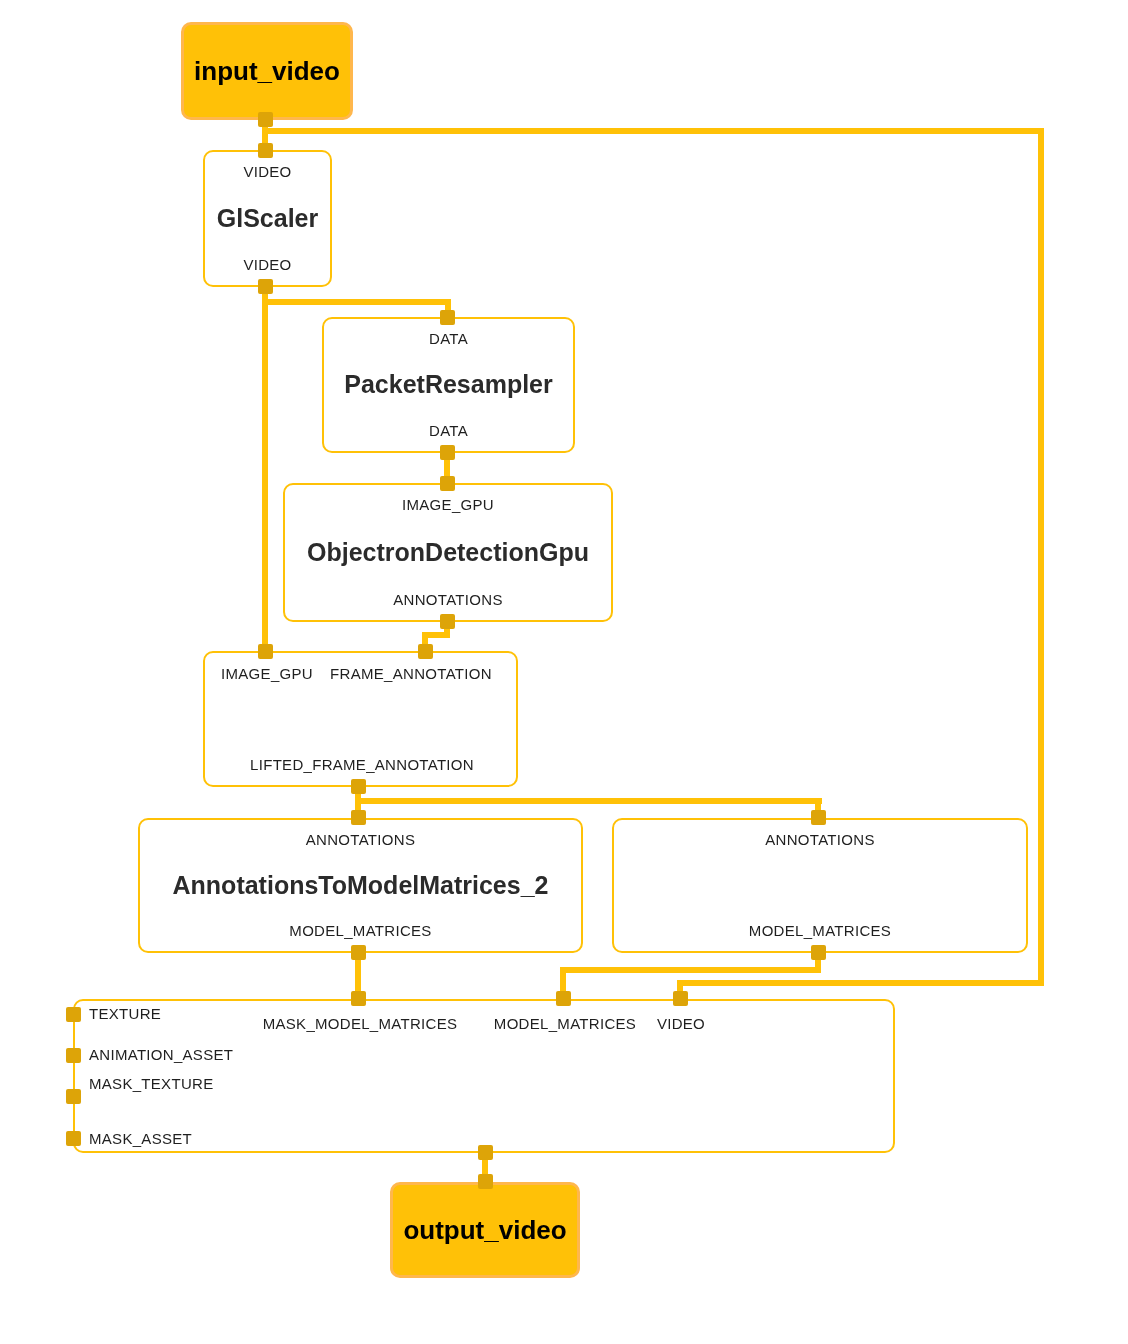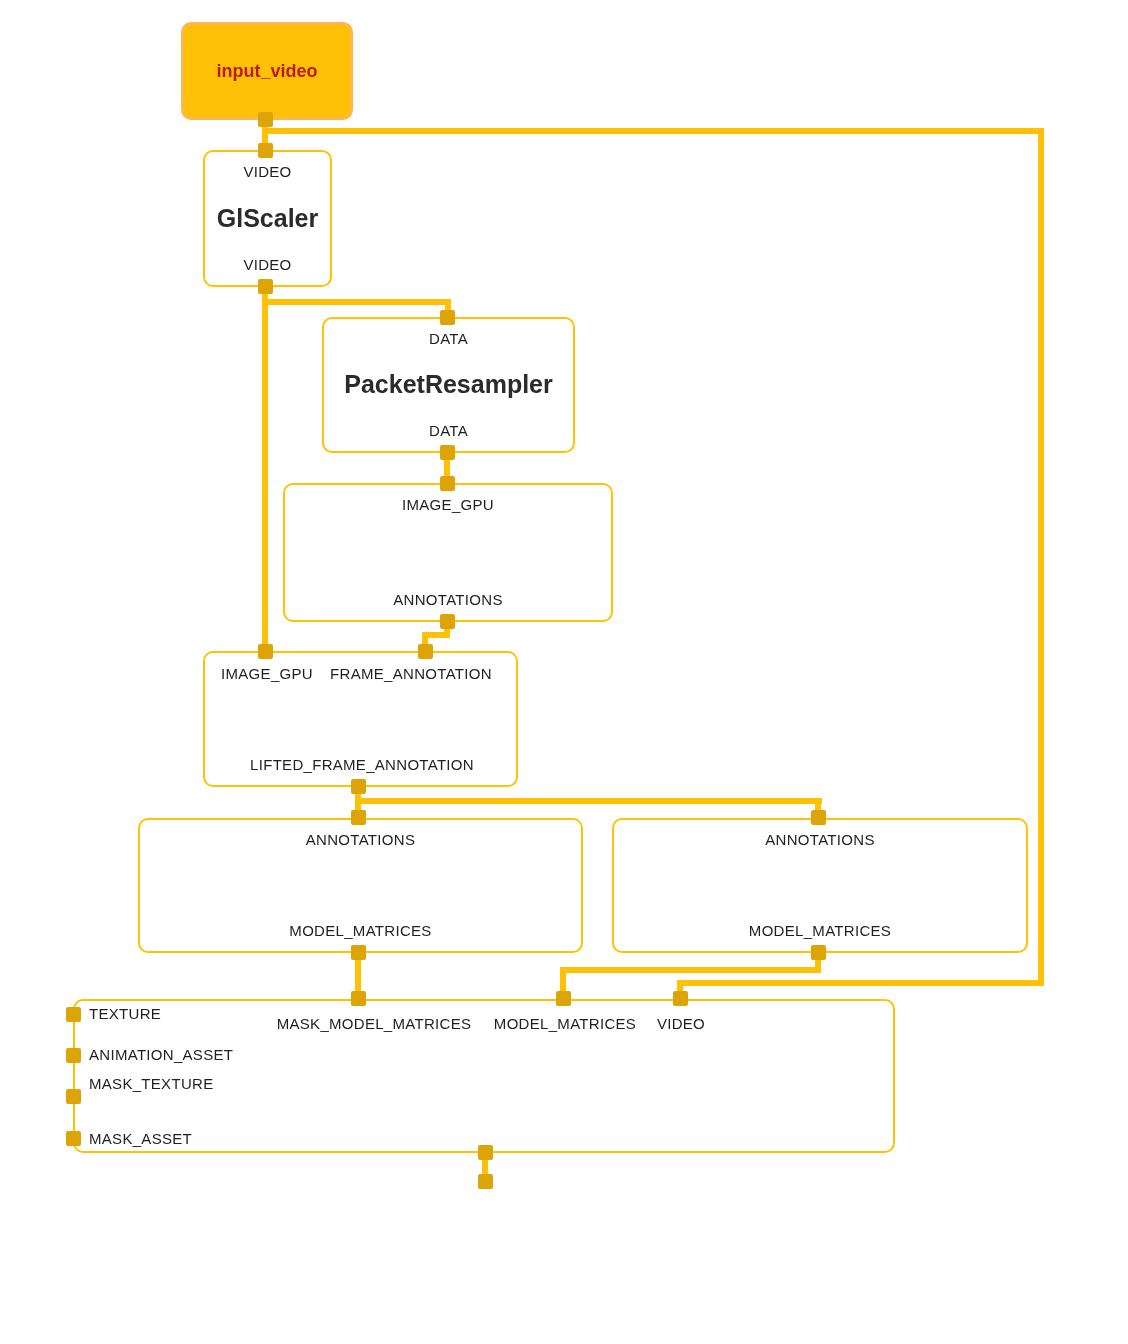--- a/index.html
+++ b/index.html
@@ -40,21 +40,21 @@
   .center-title{
     position:absolute;left:50%;top:50%;transform:translate(-50%,-50%);
   }
   .stream{
     position:absolute;background:var(--stream-fill);
     border:3px solid var(--stream-border);border-radius:10px;
     box-sizing:border-box;z-index:20;
     display:flex;align-items:center;justify-content:center;
   }
   .stream-label{
-    font-weight:700;font-size:18px;color:#b91c1c;white-space:nowrap;
+    font-weight:700;font-size:26px;color:#000000;white-space:nowrap;
   }
   .port{
     position:absolute;width:15px;height:15px;background:var(--port);
     border-radius:2px;z-index:30;
   }
 </style>
 </head>
 <body>
 
 <div class="canvas">
@@ -104,54 +104,59 @@
     <div class="col">
       <span class="port-label">DATA</span>
       <span class="node-title">PacketResampler</span>
       <span class="port-label">DATA</span>
     </div>
   </div>
 
   <div class="node" style="left:283px;top:483px;width:330px;height:139px">
     <div class="col">
       <span class="port-label">IMAGE_GPU</span>
+      <span class="node-title">ObjectronDetectionGpu</span>
       <span class="port-label">ANNOTATIONS</span>
     </div>
   </div>
 
   <div class="node" style="left:203px;top:651px;width:315px;height:136px">
     <span class="port-label abs" style="left:62px;top:12px">IMAGE_GPU</span>
     <span class="port-label abs" style="left:206px;top:12px">FRAME_ANNOTATION</span>
     <span class="port-label abs" style="left:157px;bottom:11px">LIFTED_FRAME_ANNOTATION</span>
   </div>
 
   <div class="node" style="left:138px;top:818px;width:445px;height:135px">
     <div class="col">
       <span class="port-label">ANNOTATIONS</span>
+      <span class="node-title">AnnotationsToModelMatrices_2</span>
       <span class="port-label">MODEL_MATRICES</span>
     </div>
   </div>
 
   <div class="node" style="left:612px;top:818px;width:416px;height:135px">
     <div class="col">
       <span class="port-label">ANNOTATIONS</span>
       <span class="port-label">MODEL_MATRICES</span>
     </div>
   </div>
 
   <div class="node" style="left:73px;top:999px;width:822px;height:154px">
-    <span class="port-label abs" style="left:299px;top:14px">MASK_MODEL_MATRICES</span>
+    <span class="port-label abs" style="left:285px;top:14px">MASK_MODEL_MATRICES</span>
     <span class="port-label abs" style="left:490px;top:14px">MODEL_MATRICES</span>
     <span class="port-label abs" style="left:606px;top:14px">VIDEO</span>
     <span class="port-label abs-left" style="top:4px">TEXTURE</span>
     <span class="port-label abs-left" style="top:45px">ANIMATION_ASSET</span>
     <span class="port-label abs-left" style="top:74px">MASK_TEXTURE</span>
     <span class="port-label abs-left" style="top:129px">MASK_ASSET</span>
   </div>
 
+  <div class="stream" style="left:390px;top:1182px;width:190px;height:96px">
+    <span class="stream-label">output_video</span>
+  </div>
 
   <div class="port" style="left:258px;top:112px"></div>
   <div class="port" style="left:258px;top:143px"></div>
   <div class="port" style="left:258px;top:279px"></div>
   <div class="port" style="left:440px;top:310px"></div>
   <div class="port" style="left:440px;top:445px"></div>
   <div class="port" style="left:440px;top:476px"></div>
   <div class="port" style="left:440px;top:614px"></div>
   <div class="port" style="left:258px;top:644px"></div>
   <div class="port" style="left:418px;top:644px"></div>

